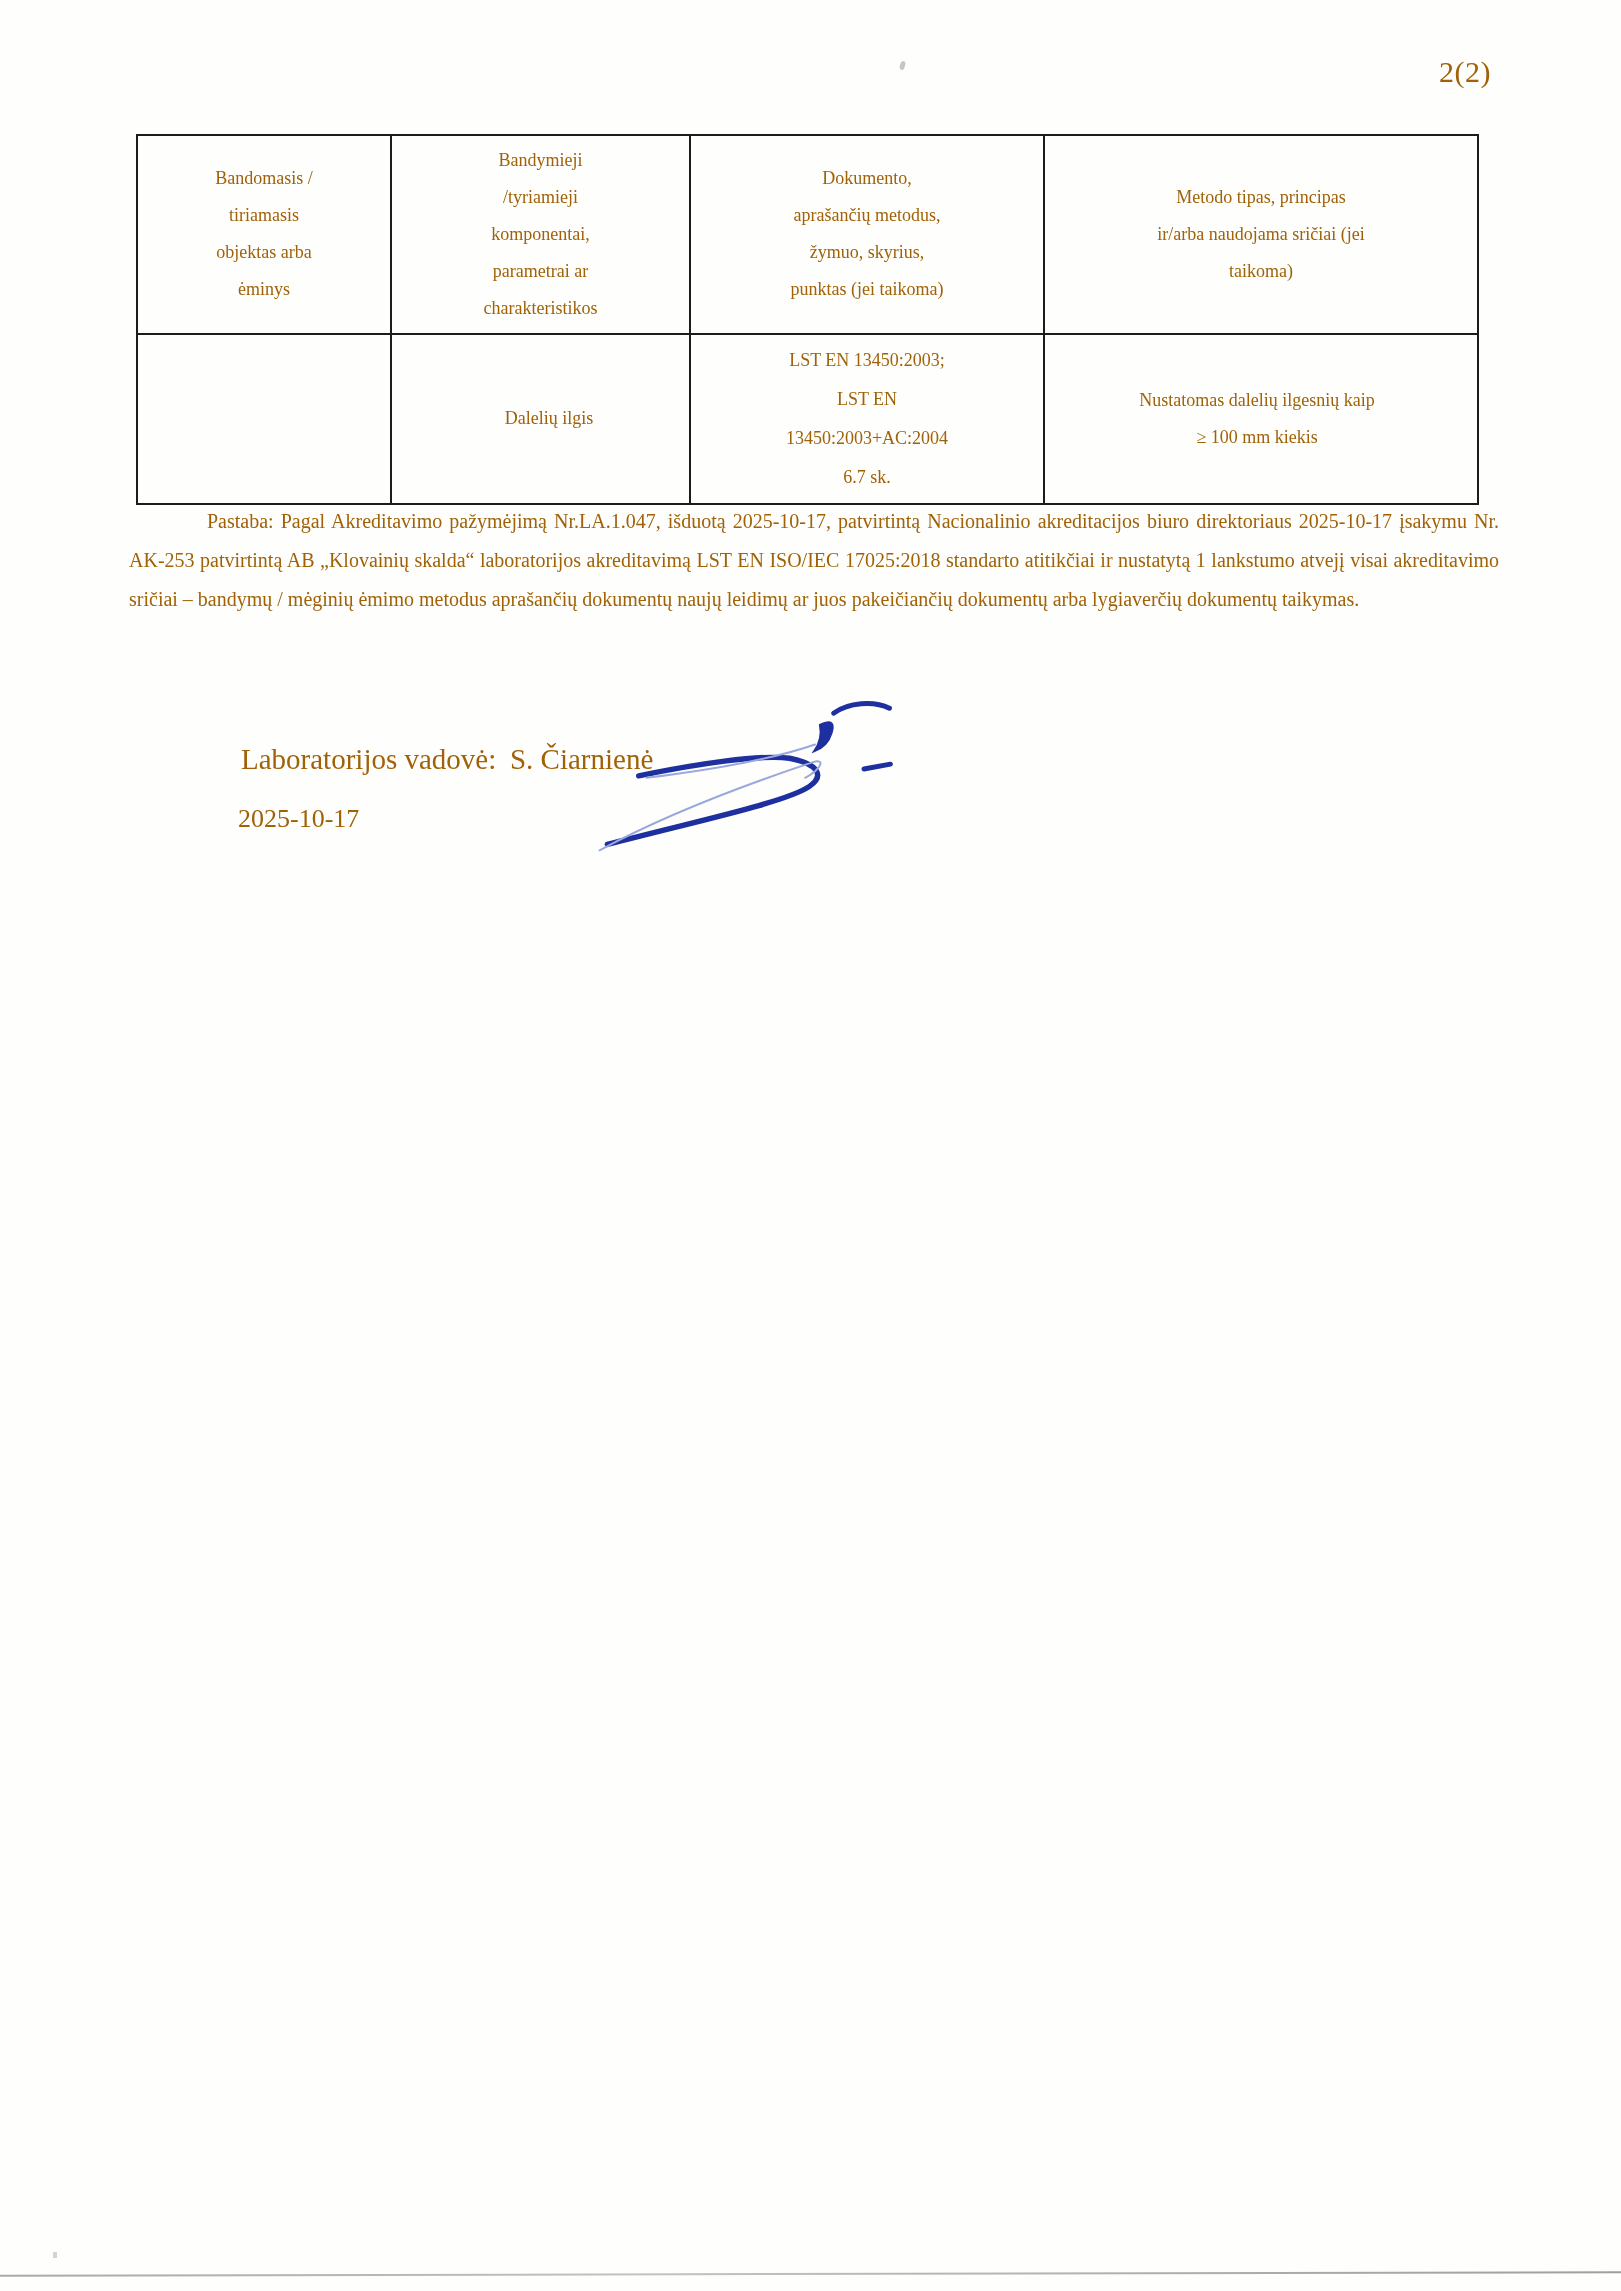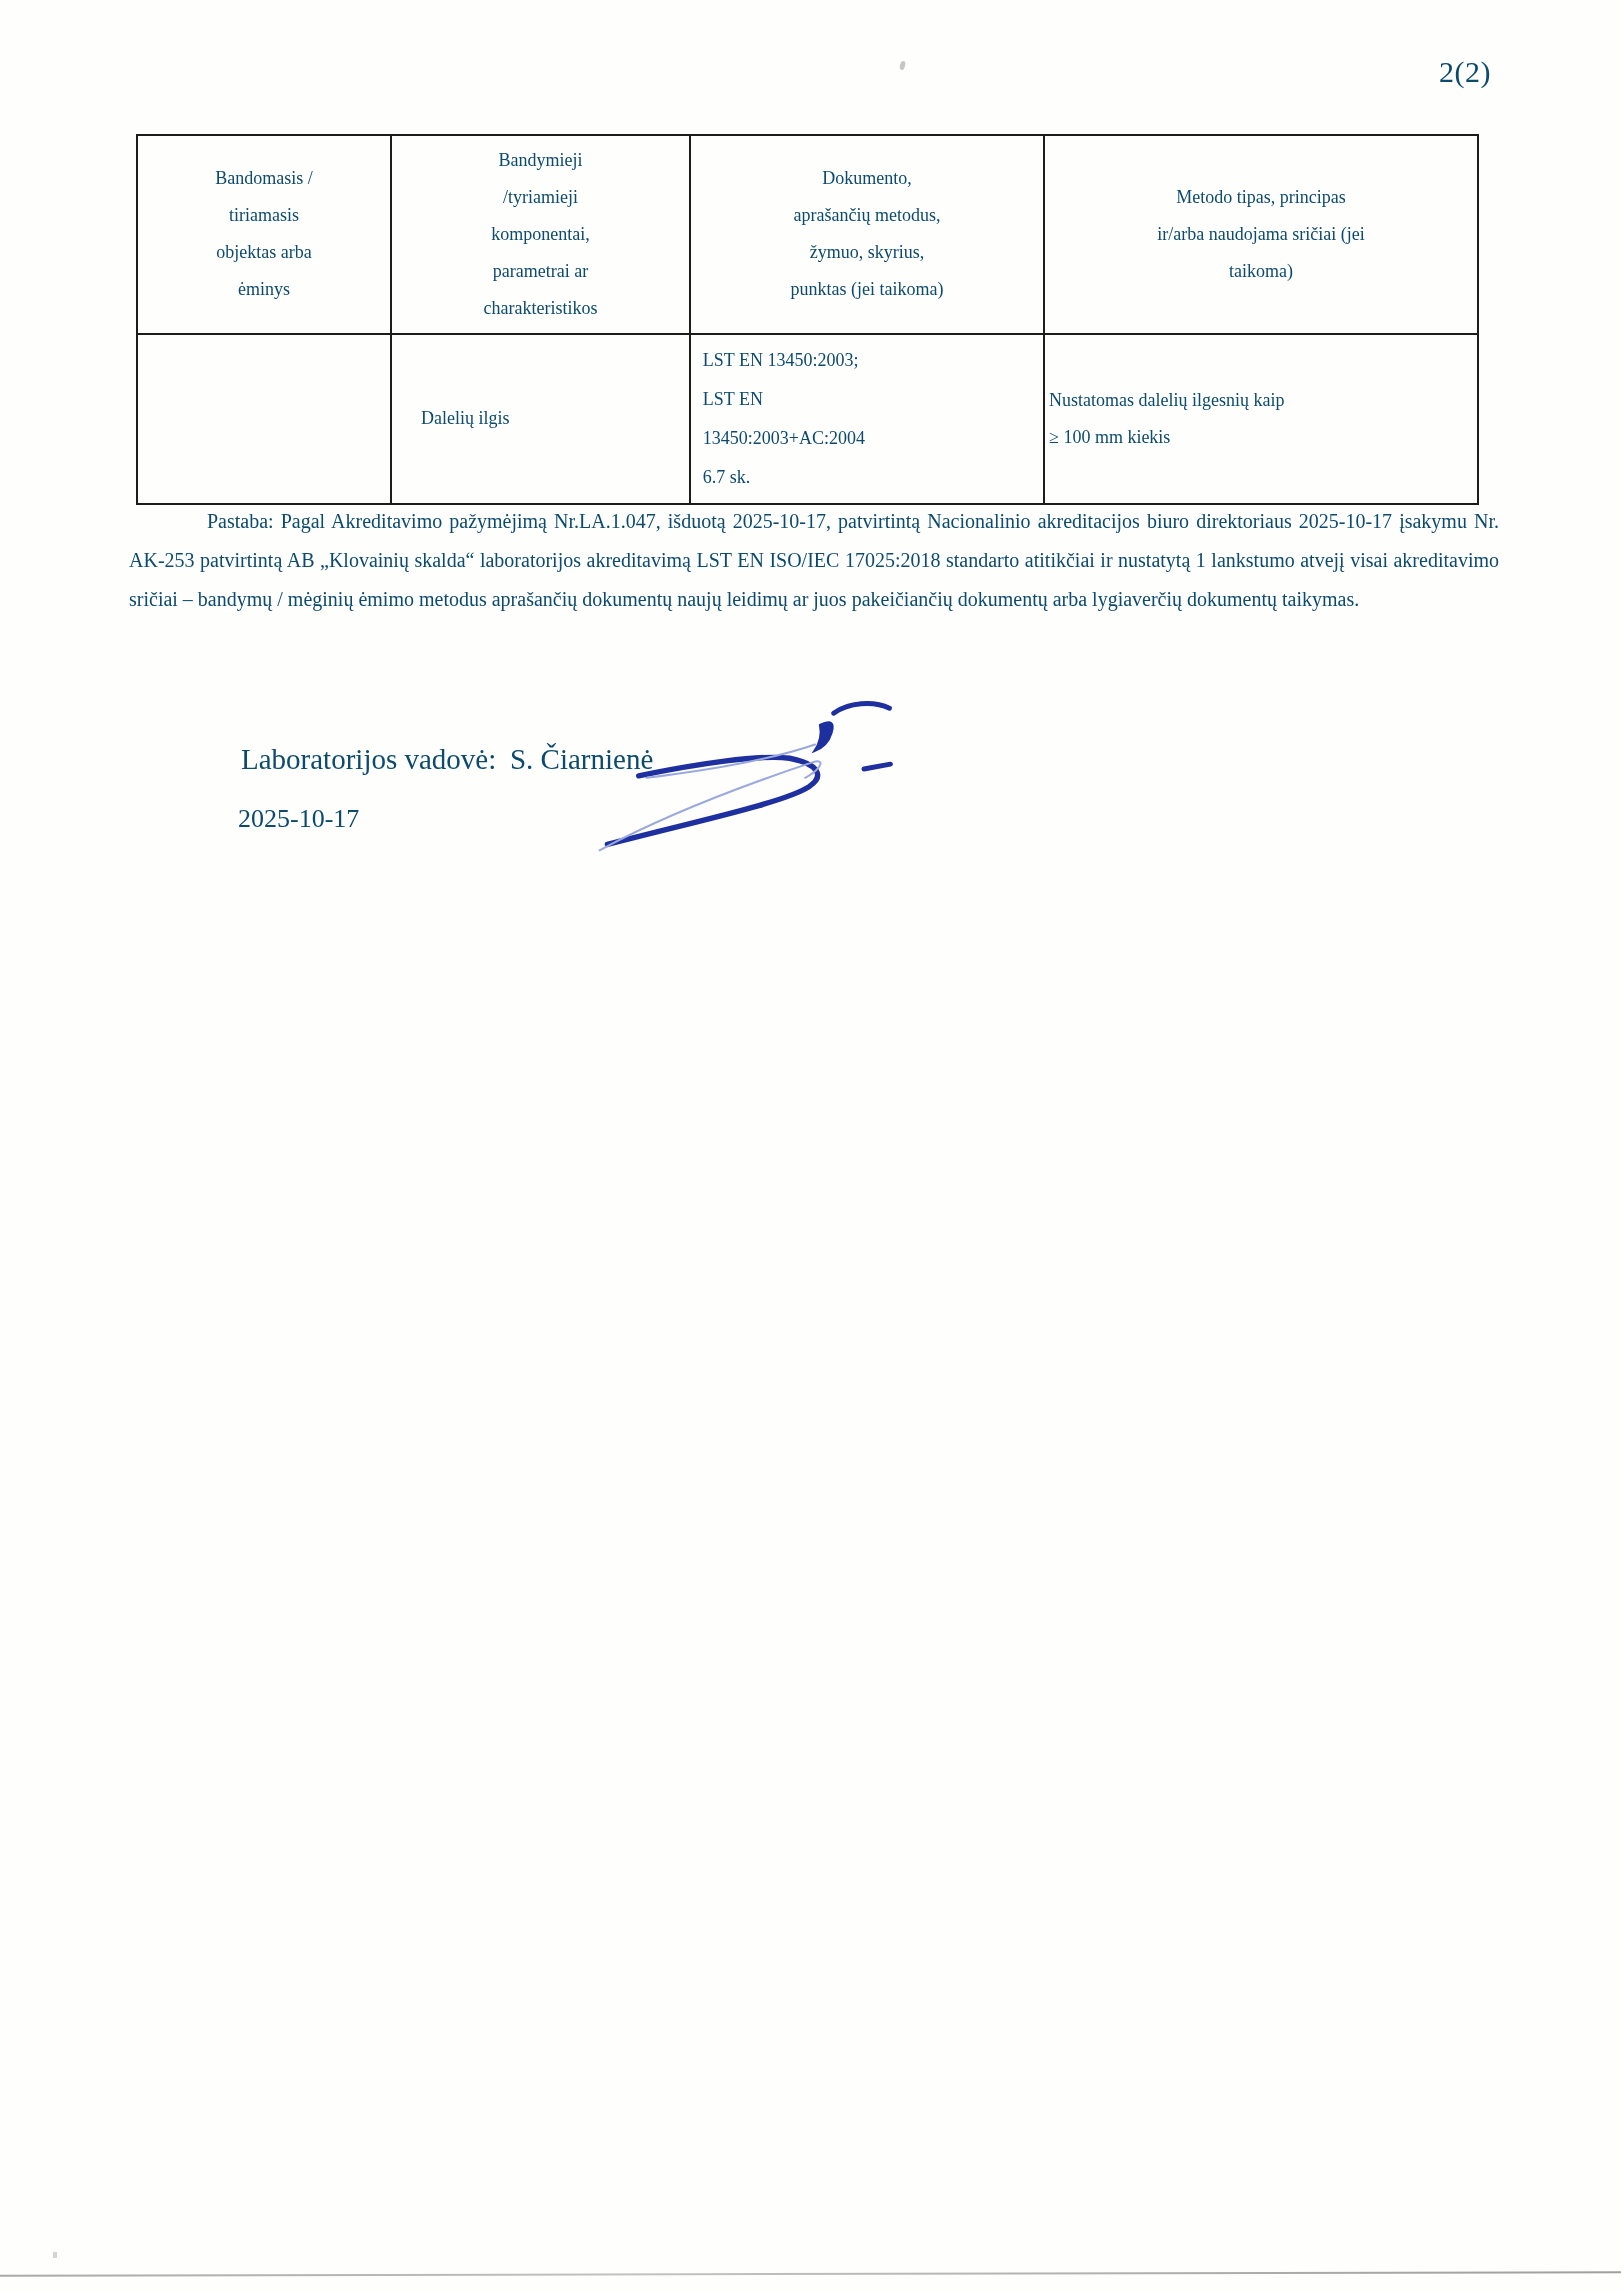--- a/index.html
+++ b/index.html
@@ -2,21 +2,21 @@
 <html><head>
 <meta charset="utf-8">
 <style>
   html, body { margin: 0; padding: 0; background: #9a9a9a; }
   .page {
     position: relative;
     width: 1621px;
     height: 2292px;
     background: #fefefd;
     font-family: "Liberation Serif", serif;
-    color: #0c4a6e;
+    color: #a16207;
     overflow: hidden;
     margin: 0 auto;
   }
   .page-number {
     position: absolute;
     top: 55px;
     left: 1439px;
     font-size: 30px;
     letter-spacing: 0.5px;
   }
@@ -32,20 +32,21 @@
   .doc-table col.c1 { width: 254px; }
   .doc-table col.c2 { width: 299px; }
   .doc-table col.c3 { width: 354px; }
   .doc-table col.c4 { width: 434px; }
   .doc-table td {
     border: 2.9px solid #1c1c1c;
     white-space: pre-line;
     line-height: 37px;
     padding: 5.9px 11.8px;
     overflow: hidden;
+    text-align: center;
   }
   .doc-table tr.header-row td {
     height: 178px;
     text-align: center;
     vertical-align: middle;
   }
   .doc-table tr.data-row td { height: 137px; }
   td.cell-object   { vertical-align: middle; }
   td.cell-param    { vertical-align: middle; padding-left: 29px; }
   td.cell-document { vertical-align: middle; padding-left: 11.8px; line-height: 39px; }

